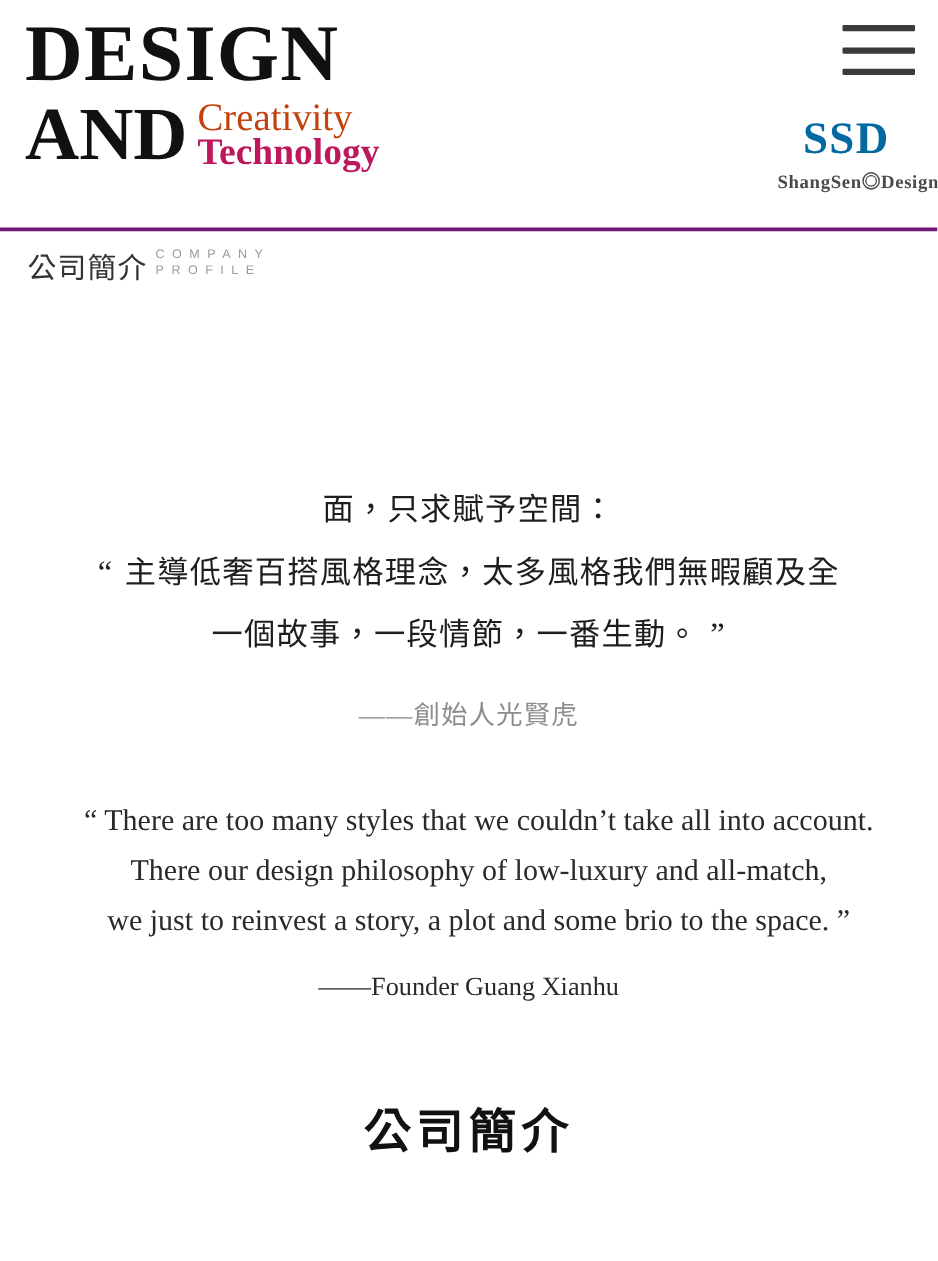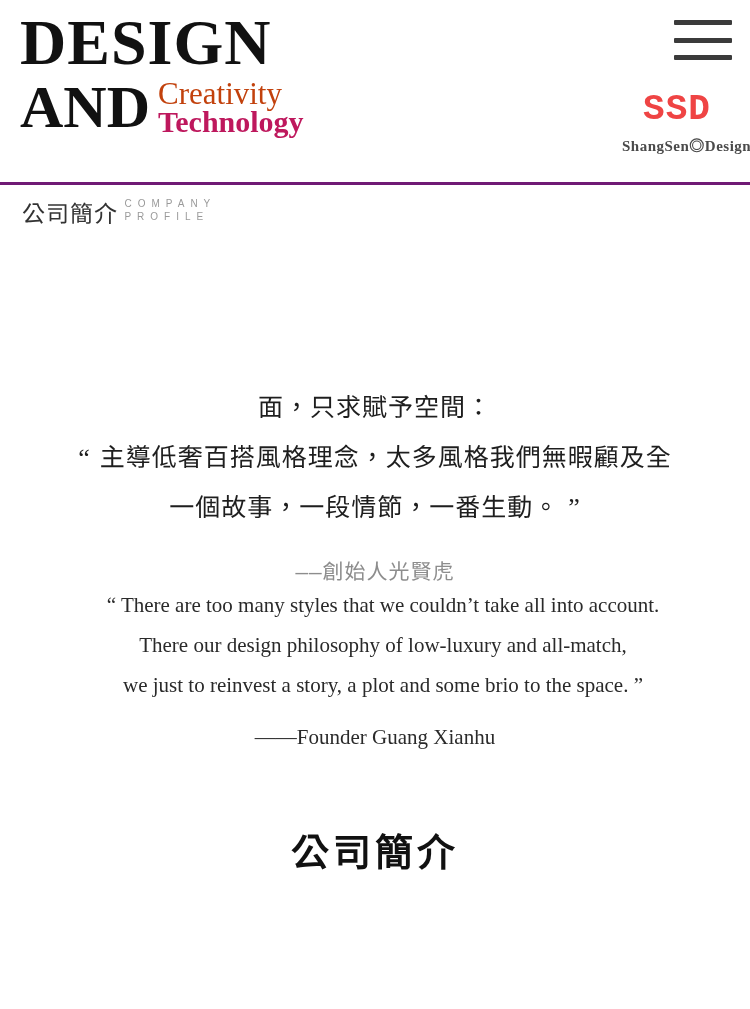--- a/index.html
+++ b/index.html
@@ -99,25 +99,25 @@
 
   
   .ssd-mark {
     position: absolute;
     right: 18px;
     top: 92px;
     width: 110px;
     text-align: center;
   }
   .ssd-main {
-    font-family: Liberation Mono, monospace;
+    font-family: Liberation Serif, serif;
     font-weight: bold;
     font-size: 36px;
     line-height: 36px;
-    color: #ef4444;
+    color: #0369a1;
     letter-spacing: 1px;
   }
   .ssd-sub {
     font-family: "Liberation Serif", serif;
     font-weight: bold;
     font-size: 15px;
     line-height: 14px;
     color: #4a4a4a;
     letter-spacing: 0.5px;
     margin-top: 11px;
@@ -167,27 +167,28 @@
   }
   .quote-cn .qm {
     font-family: "Liberation Serif", serif;
     font-size: 26px;
     vertical-align: top;
   }
   .attrib-cn {
     margin-top: 22px;
     font-size: 21px;
     color: #8d8d8d;
-    font-family: Liberation Mono, monospace;
+    font-family: Liberation Serif, serif;
     letter-spacing: 1px;
   }
 
   .quote-en {
-    font-family: "Liberation Serif", serif;
-    font-size: 21px;
+    margin-top: 52px;
+    font-family: "Liberation Serif", serif;
+    font-size: 24px;
     line-height: 40px;
     color: #2a2a2a;
     padding-left: 16px;
   }
   .attrib-en {
     margin-top: 20px;
     font-family: "Liberation Serif", serif;
     font-size: 21px;
     color: #2a2a2a;
   }

